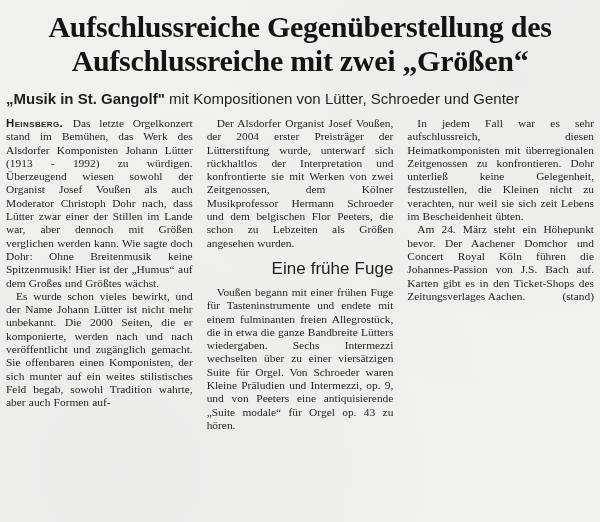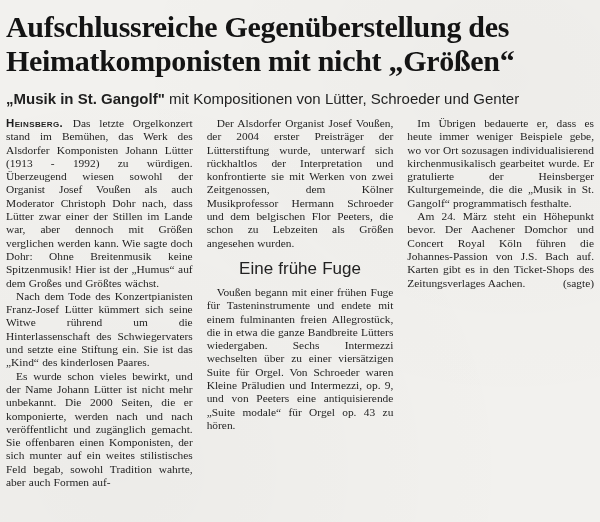--- a/index.html
+++ b/index.html
@@ -16,21 +16,21 @@
   .page{padding:8px 6px 0 6px;}
   .headline{
     margin:2px 0 0 0;
     font-family:"Liberation Serif", serif;
     font-weight:bold;
     font-size:30px;
     line-height:34px;
     letter-spacing:-0.3px;
     color:#141414;
   }
-  .headline .hl-line{display:block;}
+  .headline .hl-line{display:block;text-align:center;}
   .subhead{
     margin-top:12px;
     font-family:"Liberation Sans", sans-serif;
     font-size:15px;
     line-height:18px;
     color:#1f1f1f;
   }
   .subhead .bold{font-weight:bold;}
   .columns{
     display:flex;
@@ -54,49 +54,48 @@
     font-variant:small-caps;
     letter-spacing:0.4px;
   }
   .section-heading{
     font-family:"Liberation Sans", sans-serif;
     font-weight:400;
     font-size:17px;
     line-height:20px;
     color:#222;
     margin:9px 0 7px 0;
-    text-align:center;
+    text-align:right;
     text-indent:0;
   }
   .sig{float:right;}
 </style>
 </head>
 <body>
 
 <div class="page">
 
   <h1 class="headline">
     <span class="hl-line">Aufschlussreiche Gegenüberstellung des</span>
-    <span class="hl-line">Heimatkomponisten mit nicht „Größen“</span>
+    <span class="hl-line">Aufschlussreiche mit zwei „Größen“</span>
   </h1>
 
   <div class="subhead">
     <span class="bold">„Musik in St. Gangolf"</span><span> mit Kompositionen von Lütter, Schroeder und Genter</span>
   </div>
 
   <div class="columns">
       <div class="column">
         <p class="para"><span class="lead">Heinsberg. </span>Das letzte Orgelkonzert stand im Bemühen, das Werk des Alsdorfer Komponisten Johann Lütter (1913 - 1992) zu würdigen. Überzeugend wiesen sowohl der Organist Josef Voußen als auch Moderator Christoph Dohr nach, dass Lütter zwar einer der Stillen im Lande war, aber dennoch mit Größen verglichen werden kann. Wie sagte doch Dohr: Ohne Breitenmusik keine Spitzenmusik! Hier ist der „Humus“ auf dem Großes und Größtes wächst.</p>
-        <p class="para indent">Nach dem Tode des Konzertpianisten Franz-Josef Lütter kümmert sich seine Witwe rührend um die Hinterlassenschaft des Schwiegervaters und setzte eine Stiftung ein. Sie ist das „Kind“ des kinderlosen Paares.</p>
         <p class="para indent">Es wurde schon vieles bewirkt, und der Name Johann Lütter ist nicht mehr unbekannt. Die 2000 Seiten, die er komponierte, werden nach und nach veröffentlicht und zugänglich gemacht. Sie offenbaren einen Komponisten, der sich munter auf ein weites stilistisches Feld begab, sowohl Tradition wahrte, aber auch Formen auf-</p>
       </div>
       <div class="column">
         <p class="para indent">Der Alsdorfer Organist Josef Voußen, der 2004 erster Preisträger der Lütterstiftung wurde, unterwarf sich rückhaltlos der Interpretation und konfrontierte sie mit Werken von zwei Zeitgenossen, dem Kölner Musikprofessor Hermann Schroeder und dem belgischen Flor Peeters, die schon zu Lebzeiten als Größen angesehen wurden.</p>
         <h2 class="section-heading">Eine frühe Fuge</h2>
         <p class="para indent">Voußen begann mit einer frühen Fuge für Tasteninstrumente und endete mit einem fulminanten freien Allegrostück, die in etwa die ganze Bandbreite Lütters wiedergaben. Sechs Intermezzi wechselten über zu einer viersätzigen Suite für Orgel. Von Schroeder waren Kleine Präludien und Intermezzi, op. 9, und von Peeters eine antiquisierende „Suite modale“ für Orgel op. 43 zu hören.</p>
       </div>
       <div class="column">
-        <p class="para indent">Im Übrigen bedauerte er, dass es heute immer weniger Beispiele gebe, wo vor Ort sozusagen individualisierend kirchenmusikalisch gearbeitet wurde. Er gratulierte der Heinsberger Kulturgemeinde, die die „Musik in St. Gangolf“ programmatisch festhalte.</p>
-        <p class="para indent">Am 24. März steht ein Höhepunkt bevor. Der Aachener Domchor und Concert Royal Köln führen die Johannes-Passion von J.S. Bach auf. Karten gibt es in den Ticket-Shops des Zeitungsverlages Aachen. <span class="sig">(sagte)</span></p>
+        <p class="para indent">In jedem Fall war es sehr aufschlussreich, diesen Heimatkomponisten mit überregionalen Zeitgenossen zu konfrontieren. Dohr unterließ keine Gelegenheit, festzustellen, die Kleinen nicht zu verachten, nur weil sie sich zeit Lebens im Bescheidenheit übten.</p>
+        <p class="para indent">Am 24. März steht ein Höhepunkt bevor. Der Aachener Domchor und Concert Royal Köln führen die Johannes-Passion von J.S. Bach auf. Karten gibt es in den Ticket-Shops des Zeitungsverlages Aachen. <span class="sig">(stand)</span></p>
       </div>
     </div>
 
 </div>
 
 </body></html>

